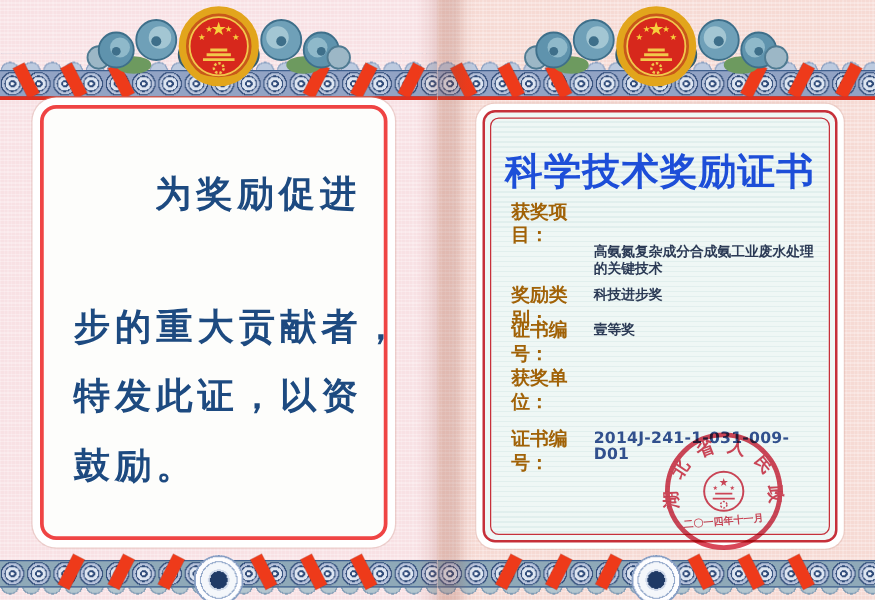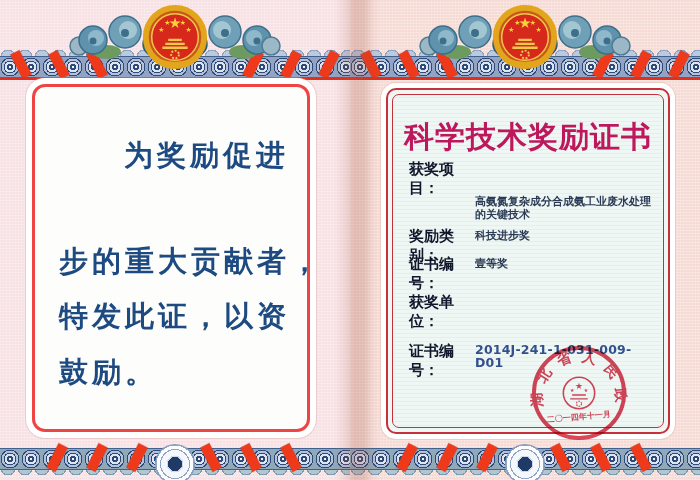--- a/index.html
+++ b/index.html
@@ -84,25 +84,25 @@
     position:absolute;white-space:nowrap;
     font-family:"DejaVu Serif","Liberation Serif",serif;
     font-weight:bold;font-size:29px;line-height:30px;letter-spacing:4px;
     color:#1d4a80;z-index:2;
   }
 
   
   .cert-title{
     position:absolute;top:27px;left:0;right:0;text-align:center;
     font-family:"DejaVu Serif","Liberation Serif",serif;
-    font-size:30px;font-weight:bold;color:#be185d;letter-spacing:1px;z-index:2;
+    font-size:30px;font-weight:bold;color:#1d4ed8;letter-spacing:1px;z-index:2;
   }
   .field-row{position:absolute;left:21px;right:10px;display:flex;align-items:flex-start;z-index:2;}
   .field-label{
-    flex:0 0 65px;font-size:15px;font-weight:bold;color:#0f172a;
+    flex:0 0 65px;font-size:15px;font-weight:bold;color:#a16207;
     font-family:"DejaVu Sans","Liberation Sans",sans-serif;letter-spacing:0;
   }
   .field-value{
     margin-left:1px;font-size:11px;line-height:13px;color:#2b3a55;font-weight:bold;
     padding-top:2px;font-family:"DejaVu Sans","Liberation Sans",sans-serif;
   }
   .field-value.wrap{width:178px;margin-top:33px;}
   .field-value.certno{font-size:12.5px;color:#31508d;letter-spacing:.2px;padding-top:1px;}
 
   .seal{position:absolute;left:142px;top:254px;width:98px;height:98px;z-index:6;

